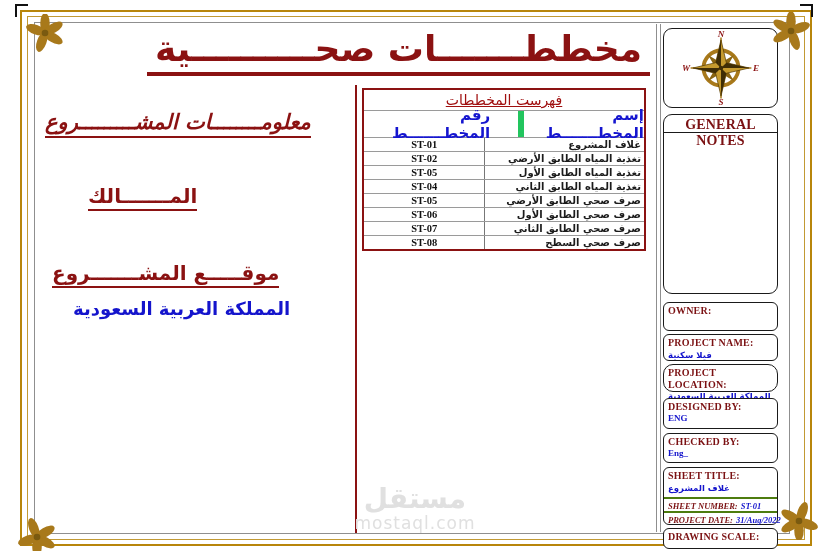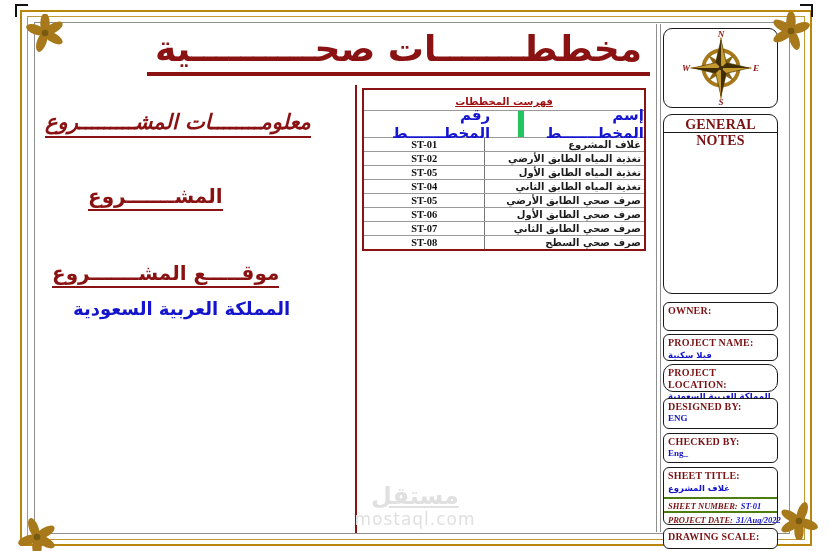--- a/index.html
+++ b/index.html
@@ -31,38 +31,38 @@
   #location-value { position:absolute; left:73px; top:298px; font-size:18px;
                     color:#1414CC; font-weight:bold; }
 
   
   #red-divider { position:absolute; left:355px; top:85px; width:2px; height:448px; background:#8B1212; }
 
   
   #index-table { position:absolute; left:362px; top:88px; width:284px;
                  border:2px solid #8B1212; background:#fff; direction:rtl; }
   #index-table-title-row { height:20px; text-align:center; }
-  #index-table-title { font-size:10px; font-weight:bold; color:#A01010;
+  #index-table-title { font-size:14px; font-weight:normal; color:#A01010;
                        text-decoration:underline; line-height:20px; }
   .tbl-header { display:flex; height:27px; border-top:1px solid #9a9a9a; }
   .tbl-header .hcell { color:#1515CF; font-weight:bold; font-size:15px;
                        display:flex; align-items:center; justify-content:center;margin-left:28px; }
   .hcell-name { width:57%; border-left:6px solid #22c55e; }
   .hcell-number { width:43%; }
   .tbl-row { display:flex; height:14px; border-top:1px solid #9a9a9a; }
   .cell-name { width:57%; border-left:1px solid #777; font-size:10px; font-weight:bold;
                color:#1b1b1b; text-align:right; padding:0 3px; line-height:13px;
                white-space:nowrap; overflow:hidden; }
   .cell-number { width:43%; font-family:"Liberation Serif", serif; font-weight:bold;
                  font-size:10.5px; color:#111; text-align:center; line-height:13px; }
 
   
   #watermark { position:absolute; left:348px; top:484px; width:134px; text-align:center;
                color:#E0E0E0; z-index:1; }
-  #watermark .wm-ar { font-size:24px; font-weight:bold; line-height:1.05;text-decoration:underline; }
+  #watermark .wm-ar { font-size:28px; font-weight:bold; line-height:1.05; }
   #watermark .wm-en { font-size:17px; letter-spacing:1px; }
 
   
   .vline { position:absolute; top:24px; width:1px; height:508px; background:#8f8f8f; }
   #vline-a { left:656px; } #vline-b { left:660px; }
   .pbox { position:absolute; left:663px; width:115px; background:#fff;
           border:1.4px solid #1a1a1a; border-radius:7px; z-index:2;
           font-family:"Liberation Serif", serif; }
   .plabel { color:#7B1113; font-weight:bold; font-size:10px; line-height:1.15;
             padding:2px 0 0 4px; letter-spacing:0.2px; }
@@ -138,21 +138,21 @@
       <ellipse cx="20" cy="10" rx="5" ry="11" transform="rotate(290 20 20)"></ellipse>
     </g>
     <circle cx="20" cy="20" r="3.5" fill="#7a5a10"></circle>
   </svg>
 
   <div id="main-title-wrap">
     <span id="main-title" dir="rtl">مخططـــــــات صحــــــــــية</span>
   </div>
 
   <span id="info-heading" class="side-heading" dir="rtl">معلومــــــــات المشـــــــــروع</span>
-  <span id="owner-heading" class="side-heading" dir="rtl">المشـــــــروع</span>
+  <span id="owner-heading" class="side-heading" dir="rtl">المـــــــالك</span>
   <span id="location-heading" class="side-heading" dir="rtl">موقـــــع المشـــــــروع</span>
   <span id="location-value" dir="rtl">المملكة العربية السعودية</span>
 
   <div id="red-divider"></div>
 
   <div id="index-table">
     <div id="index-table-title-row">
       <span id="index-table-title">فهرست المخططات</span>
     </div>
     <div class="tbl-header">

